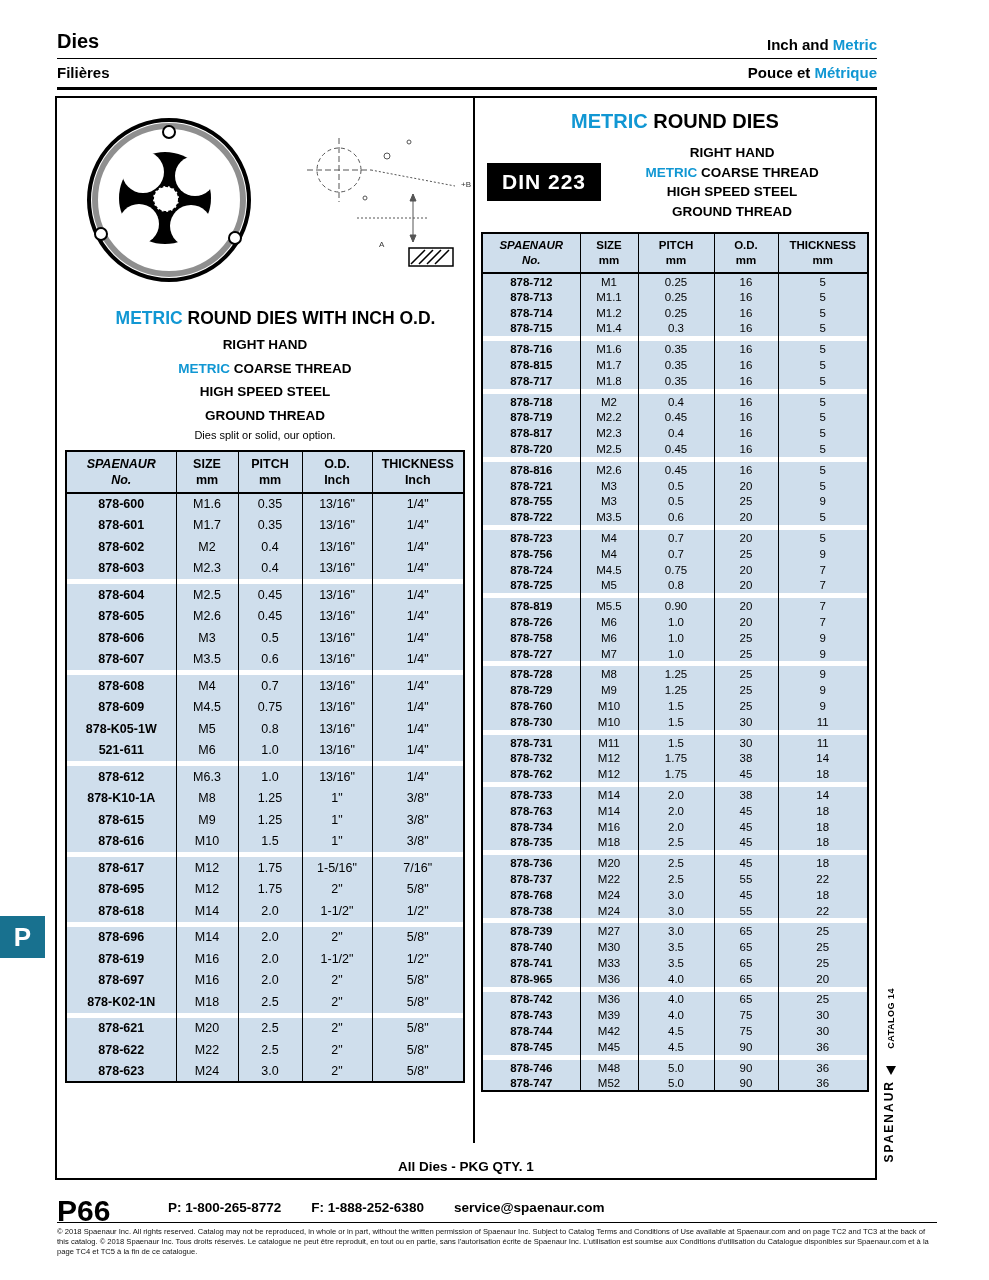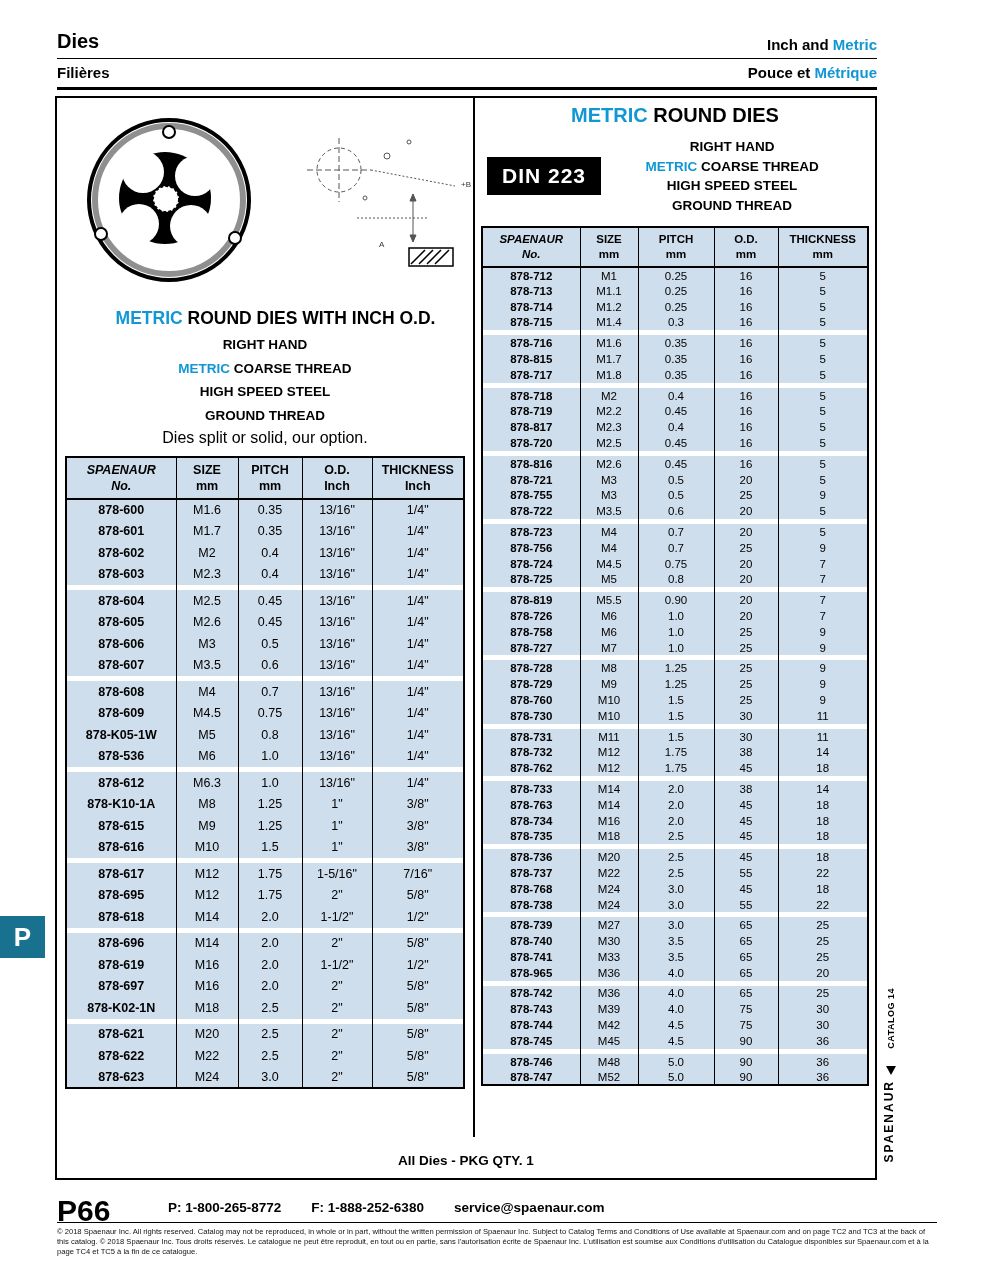--- a/index.html
+++ b/index.html
@@ -16,33 +16,33 @@
   .hdr-right{ font-size:15px; }
   .hdr-row2{ display:flex; justify-content:space-between; align-items:flex-end;
              font-weight:bold; font-size:15px; padding:5px 0 6px; border-bottom:3px solid #000; }
   .blue{ color:var(--accent); }
 
   
   .main-box{ position:absolute; left:55px; top:96px; width:822px; height:1084px;
              border:2px solid #000; display:flex; flex-direction:column; }
   .columns{ display:flex; flex:1; min-height:0; }
   .col-left{ width:416px; overflow:hidden; position:relative; }
-  .col-right{ flex:1; border-left:2px solid #000; overflow:hidden; padding-top:6px; }
+  .col-right{ flex:1; border-left:2px solid #000; overflow:hidden; padding-top:12px; }
 
   .illus{ position:relative; height:208px; }
   .illus svg{ position:absolute; left:0; top:0; }
   .diag-label{ position:absolute; font-size:8px; color:#333; }
   .diag-label.b{ left:404px; top:82px; }
   .diag-label.a{ left:322px; top:142px; }
 
   .sec-title{ text-align:center; font-weight:bold; }
   .left-title{ font-size:17.5px; margin-top:2px;padding-left:21px; }
   .right-title{ font-size:20px; }
   .sub-lines{ text-align:center; font-weight:bold; font-size:13.5px; line-height:1.75; margin-top:4px; }
-  .note{ text-align:center; font-size:16px; margin-top:1px; }
+  .note{ text-align:center; font-size:11px; margin-top:1px; }
 
   .badge-row{ display:flex; align-items:center; margin-top:10px; padding:0 12px; }
   .din{ background:#000; color:#fff; font-weight:bold; font-size:21px; padding:7px 15px; letter-spacing:1px; }
   .right-lines{ flex:1; text-align:center; font-weight:bold; font-size:13.5px; line-height:1.45; }
 
   table.catalog{ border-collapse:collapse; background:var(--tablebg); border:2px solid #000; table-layout:fixed; }
   table.catalog th, table.catalog td{ border-left:1px solid #000; border-right:1px solid #000;
       text-align:center; padding:0 2px; overflow:hidden; }
   table.catalog thead th{ border-bottom:2px solid #000; font-weight:bold; padding:4px 2px; line-height:1.3; }
   table.catalog thead th:first-child{ font-style:italic; }
@@ -52,21 +52,21 @@
   .left-table{ width:398px; font-size:12.5px; margin:9px auto 0; }
   .left-table td{ height:21.5px; }
   .left-table col.c1{ width:110px; } .left-table col.c2{ width:62px; }
   .left-table col.c3{ width:64px; } .left-table col.c4{ width:70px; } .left-table col.c5{ width:92px; }
 
   .right-table{ width:386px; font-size:11.5px; margin:11px auto 0; }
   .right-table td{ height:15.8px; }
   .right-table col.c1{ width:98px; } .right-table col.c2{ width:58px; }
   .right-table col.c3{ width:76px; } .right-table col.c4{ width:64px; } .right-table col.c5{ width:90px; }
 
-  .footer-note{ text-align:center; font-weight:bold; font-size:13.5px; padding:16px 0 10px; }
+  .footer-note{ text-align:center; font-weight:bold; font-size:13.5px; padding:16px 0 4px; }
 
   
   .p-tab{ position:absolute; left:0; top:916px; width:45px; height:42px; background:var(--tabbg);
           color:#fff; font-size:26px; font-weight:bold; display:flex; align-items:center; justify-content:center; }
   .v-catalog{ position:absolute; left:886px; top:988px; writing-mode:vertical-rl; transform:rotate(180deg);
               font-size:9px; font-weight:bold; letter-spacing:.5px; }
   .v-logo{ position:absolute; left:886px; top:1066px; width:0; height:0;
            border-left:5px solid transparent; border-right:5px solid transparent; border-top:9px solid #000; }
   .v-brand{ position:absolute; left:882px; top:1080px; writing-mode:vertical-rl; transform:rotate(180deg);
             font-size:12px; font-weight:bold; letter-spacing:2px; }
@@ -269,21 +269,21 @@
                 <td>1/4"</td>
               </tr>
               <tr>
                 <td class="partno">878-K05-1W</td>
                 <td>M5</td>
                 <td>0.8</td>
                 <td>13/16"</td>
                 <td>1/4"</td>
               </tr>
               <tr>
-                <td class="partno">878-536</td>
+                <td class="partno">521-611</td>
                 <td>M6</td>
                 <td>1.0</td>
                 <td>13/16"</td>
                 <td>1/4"</td>
               </tr>
             </tbody>
             <tbody>
               <tr class="gap">
                 <td></td>
                 <td></td>

